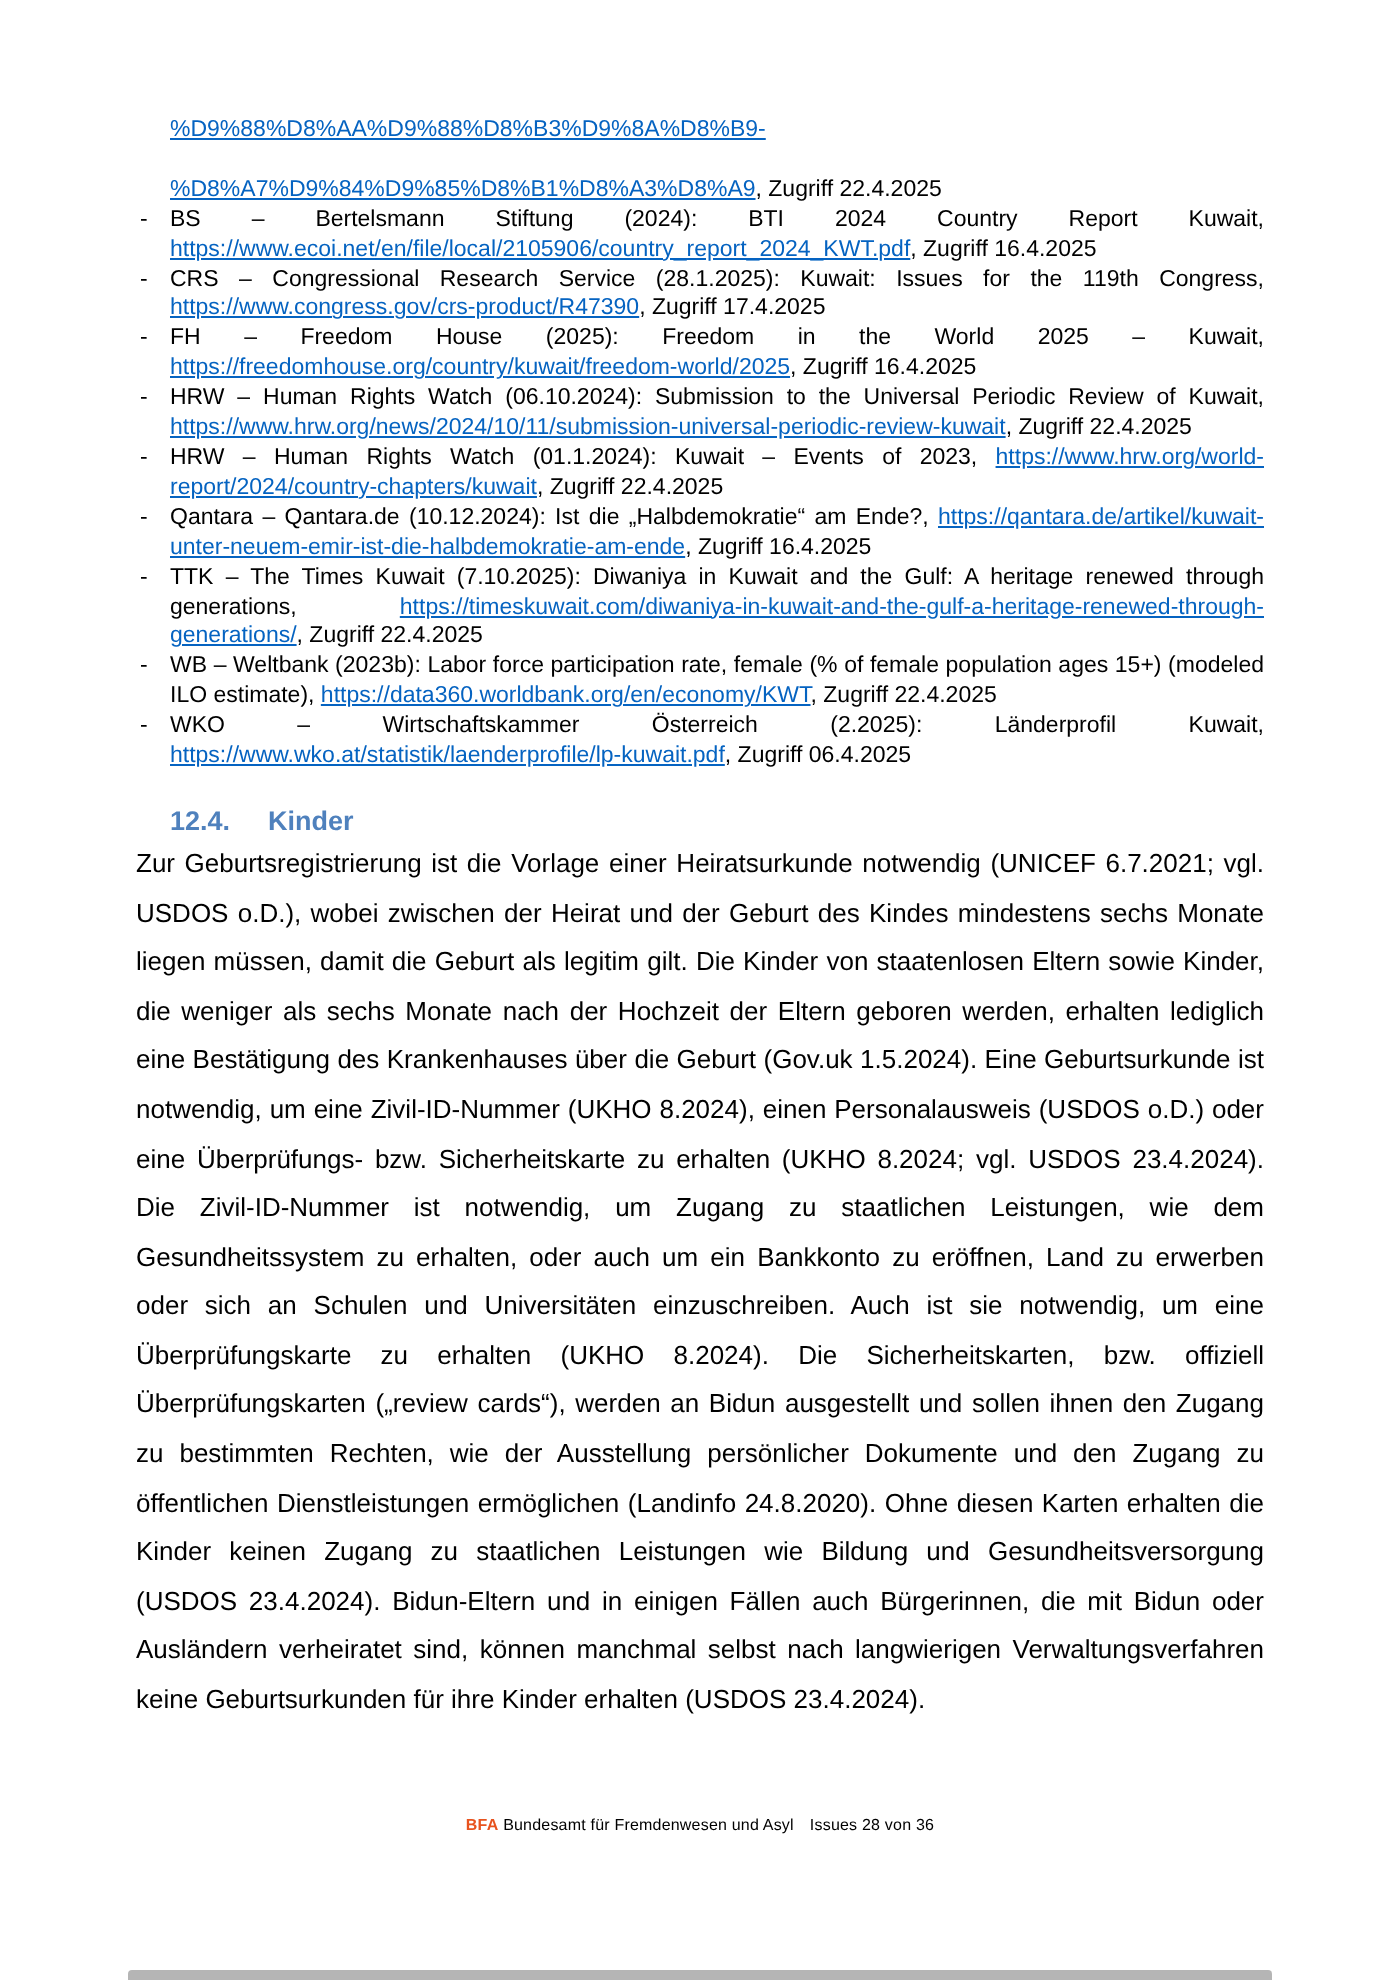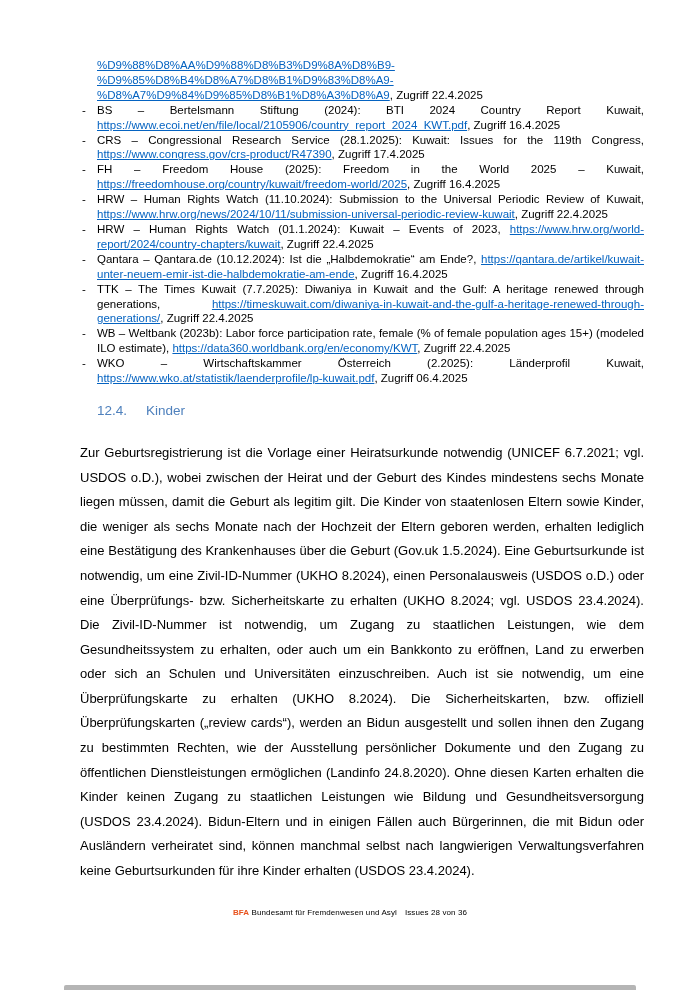--- a/index.html
+++ b/index.html
@@ -5,21 +5,21 @@
   * { margin: 0; padding: 0; box-sizing: border-box; }
   html, body { background: #ffffff; }
   body {
     width: 700px; height: 990px;
     position: relative; overflow: hidden;
     font-family: "Liberation Sans", sans-serif;
     color: var(--text, #000000);
   }
   .content {
     position: absolute;
-    left: 80px; top: 58px; width: 564px;
+    left: 68px; top: 58px; width: 564px;
   }
   
   .refs {
     font-size: 11.5px;
     line-height: 14.9px;
     text-align: justify;
   }
   .ref-item {
     position: relative;
     padding-left: 17px;
@@ -33,26 +33,26 @@
     text-decoration: underline;
     cursor: pointer;
     overflow-wrap: break-word;
   }
   
   .section-heading {
     margin-top: 17px;
     padding-left: 17px;
     color: var(--heading, #4F81BD);
     font-size: 13.5px;
-    font-weight: normal;
+    font-weight: bold;
   }
   .sec-num { margin-right: 19px; }
   
   .body-text {
-    margin-top: 23px;
+    margin-top: 2px;
     font-size: 13px;
     line-height: 24.6px;
     text-align: justify;
     color: var(--text, #000000);
   }
   
   .footer {
     position: absolute;
     left: 0; top: 908px; width: 100%;
     text-align: center;
@@ -74,28 +74,28 @@
     background: #b5b5b5;
     border-radius: 2px 2px 0 0;
   }
 </style>
 </head>
 <body>
 
 <div class="content">
 
   <div class="refs">
-      <div class="ref-item"><a class="link">%D9%88%D8%AA%D9%88%D8%B3%D9%8A%D8%B9-</a><br><a class="link">%D9%85%D8%B4%D8%A7%D8%B1%D9%83%D8%A9-</a><br><a class="link">%D8%A7%D9%84%D9%85%D8%B1%D8%A3%D8%A9</a><span>, Zugriff 22.4.2025</span></div>
+      <div class="ref-item"><a class="link">%D9%88%D8%AA%D9%88%D8%B3%D9%8A%D8%B9-</a><br><br><a class="link">%D8%A7%D9%84%D9%85%D8%B1%D8%A3%D8%A9</a><span>, Zugriff 22.4.2025</span></div>
       <div class="ref-item"><span class="dash">-</span><span>BS – Bertelsmann Stiftung (2024): BTI 2024 Country Report Kuwait, </span><a class="link">https://www.ecoi.net/en/file/local/2105906/country_report_2024_KWT.pdf</a><span>, Zugriff 16.4.2025</span></div>
       <div class="ref-item"><span class="dash">-</span><span>CRS – Congressional Research Service (28.1.2025): Kuwait: Issues for the 119th Congress, </span><a class="link">https://www.congress.gov/crs-product/R47390</a><span>, Zugriff 17.4.2025</span></div>
       <div class="ref-item"><span class="dash">-</span><span>FH – Freedom House (2025): Freedom in the World 2025 – Kuwait, </span><a class="link">https://freedomhouse.org/country/kuwait/freedom-world/2025</a><span>, Zugriff 16.4.2025</span></div>
-      <div class="ref-item"><span class="dash">-</span><span>HRW – Human Rights Watch (11.10.2024): Submission to the Universal Periodic Review of Kuwait, </span><a class="link">https://www.hrw.org/news/2024/10/11/submission-universal-periodic-review-kuwait</a><span>, Zugriff 22.4.2025</span></div>
+      <div class="ref-item"><span class="dash">-</span><span>HRW – Human Rights Watch (06.10.2024): Submission to the Universal Periodic Review of Kuwait, </span><a class="link">https://www.hrw.org/news/2024/10/11/submission-universal-periodic-review-kuwait</a><span>, Zugriff 22.4.2025</span></div>
       <div class="ref-item"><span class="dash">-</span><span>HRW – Human Rights Watch (01.1.2024): Kuwait – Events of 2023, </span><a class="link">https://www.hrw.org/world-report/2024/country-chapters/kuwait</a><span>, Zugriff 22.4.2025</span></div>
       <div class="ref-item"><span class="dash">-</span><span>Qantara – Qantara.de (10.12.2024): Ist die „Halbdemokratie“ am Ende?, </span><a class="link">https://qantara.de/artikel/kuwait-unter-neuem-emir-ist-die-halbdemokratie-am-ende</a><span>, Zugriff 16.4.2025</span></div>
-      <div class="ref-item"><span class="dash">-</span><span>TTK – The Times Kuwait (7.7.2025): Diwaniya in Kuwait and the Gulf: A heritage renewed through generations, </span><a class="link">https://timeskuwait.com/diwaniya-in-kuwait-and-the-gulf-a-heritage-renewed-through-generations/</a><span>, Zugriff 22.4.2025</span></div>
+      <div class="ref-item"><span class="dash">-</span><span>TTK – The Times Kuwait (7.10.2025): Diwaniya in Kuwait and the Gulf: A heritage renewed through generations, </span><a class="link">https://timeskuwait.com/diwaniya-in-kuwait-and-the-gulf-a-heritage-renewed-through-generations/</a><span>, Zugriff 22.4.2025</span></div>
       <div class="ref-item"><span class="dash">-</span><span>WB – Weltbank (2023b): Labor force participation rate, female (% of female population ages 15+) (modeled ILO estimate), </span><a class="link">https://data360.worldbank.org/en/economy/KWT</a><span>, Zugriff 22.4.2025</span></div>
       <div class="ref-item"><span class="dash">-</span><span>WKO – Wirtschaftskammer Österreich (2.2025): Länderprofil Kuwait, </span><a class="link">https://www.wko.at/statistik/laenderprofile/lp-kuwait.pdf</a><span>, Zugriff 06.4.2025</span></div>
     </div>
 
   <h2 class="section-heading">
     <span class="sec-num">12.4.</span><span class="sec-title">Kinder</span>
   </h2>
 
   <div class="body-text">Zur Geburtsregistrierung ist die Vorlage einer Heiratsurkunde notwendig (UNICEF 6.7.2021; vgl. USDOS o.D.), wobei zwischen der Heirat und der Geburt des Kindes mindestens sechs Monate liegen müssen, damit die Geburt als legitim gilt. Die Kinder von staatenlosen Eltern sowie Kinder, die weniger als sechs Monate nach der Hochzeit der Eltern geboren werden, erhalten lediglich eine Bestätigung des Krankenhauses über die Geburt (Gov.uk 1.5.2024). Eine Geburtsurkunde ist notwendig, um eine Zivil-ID-Nummer (UKHO 8.2024), einen Personalausweis (USDOS o.D.) oder eine Überprüfungs- bzw. Sicherheitskarte zu erhalten (UKHO 8.2024; vgl. USDOS 23.4.2024). Die Zivil-ID-Nummer ist notwendig, um Zugang zu staatlichen Leistungen, wie dem Gesundheitssystem zu erhalten, oder auch um ein Bankkonto zu eröffnen, Land zu erwerben oder sich an Schulen und Universitäten einzuschreiben. Auch ist sie notwendig, um eine Überprüfungskarte zu erhalten (UKHO 8.2024). Die Sicherheitskarten, bzw. offiziell Überprüfungskarten („review cards“), werden an Bidun ausgestellt und sollen ihnen den Zugang zu bestimmten Rechten, wie der Ausstellung persönlicher Dokumente und den Zugang zu öffentlichen Dienstleistungen ermöglichen (Landinfo 24.8.2020). Ohne diesen Karten erhalten die Kinder keinen Zugang zu staatlichen Leistungen wie Bildung und Gesundheitsversorgung (USDOS 23.4.2024). Bidun-Eltern und in einigen Fällen auch Bürgerinnen, die mit Bidun oder Ausländern verheiratet sind, können manchmal selbst nach langwierigen Verwaltungsverfahren keine Geburtsurkunden für ihre Kinder erhalten (USDOS 23.4.2024).</div>
 

